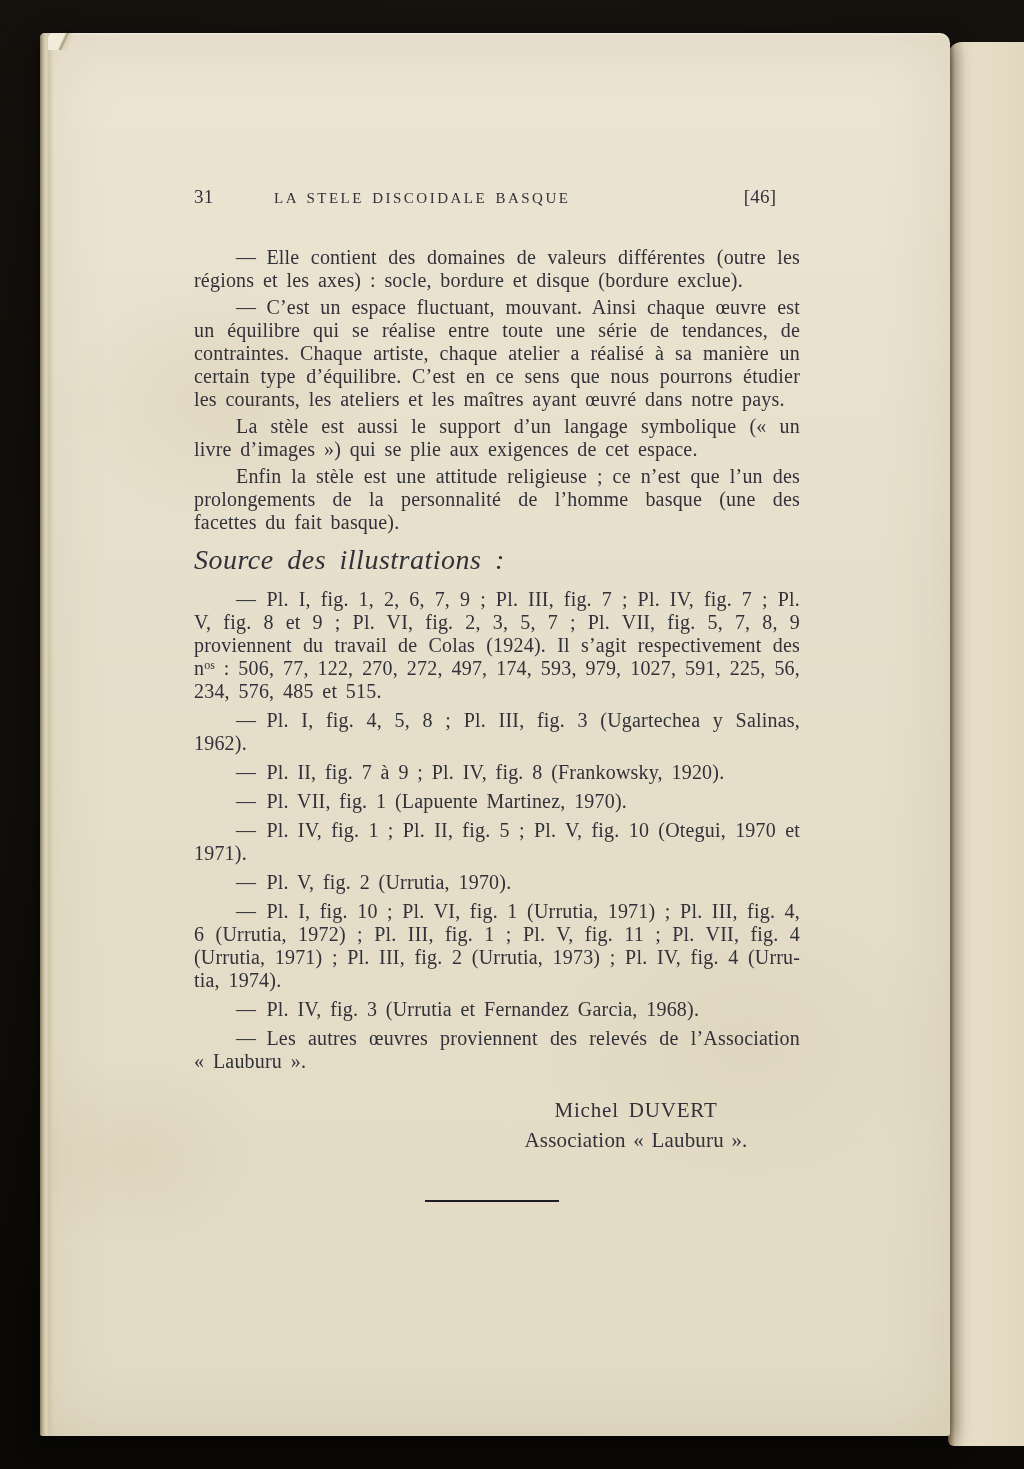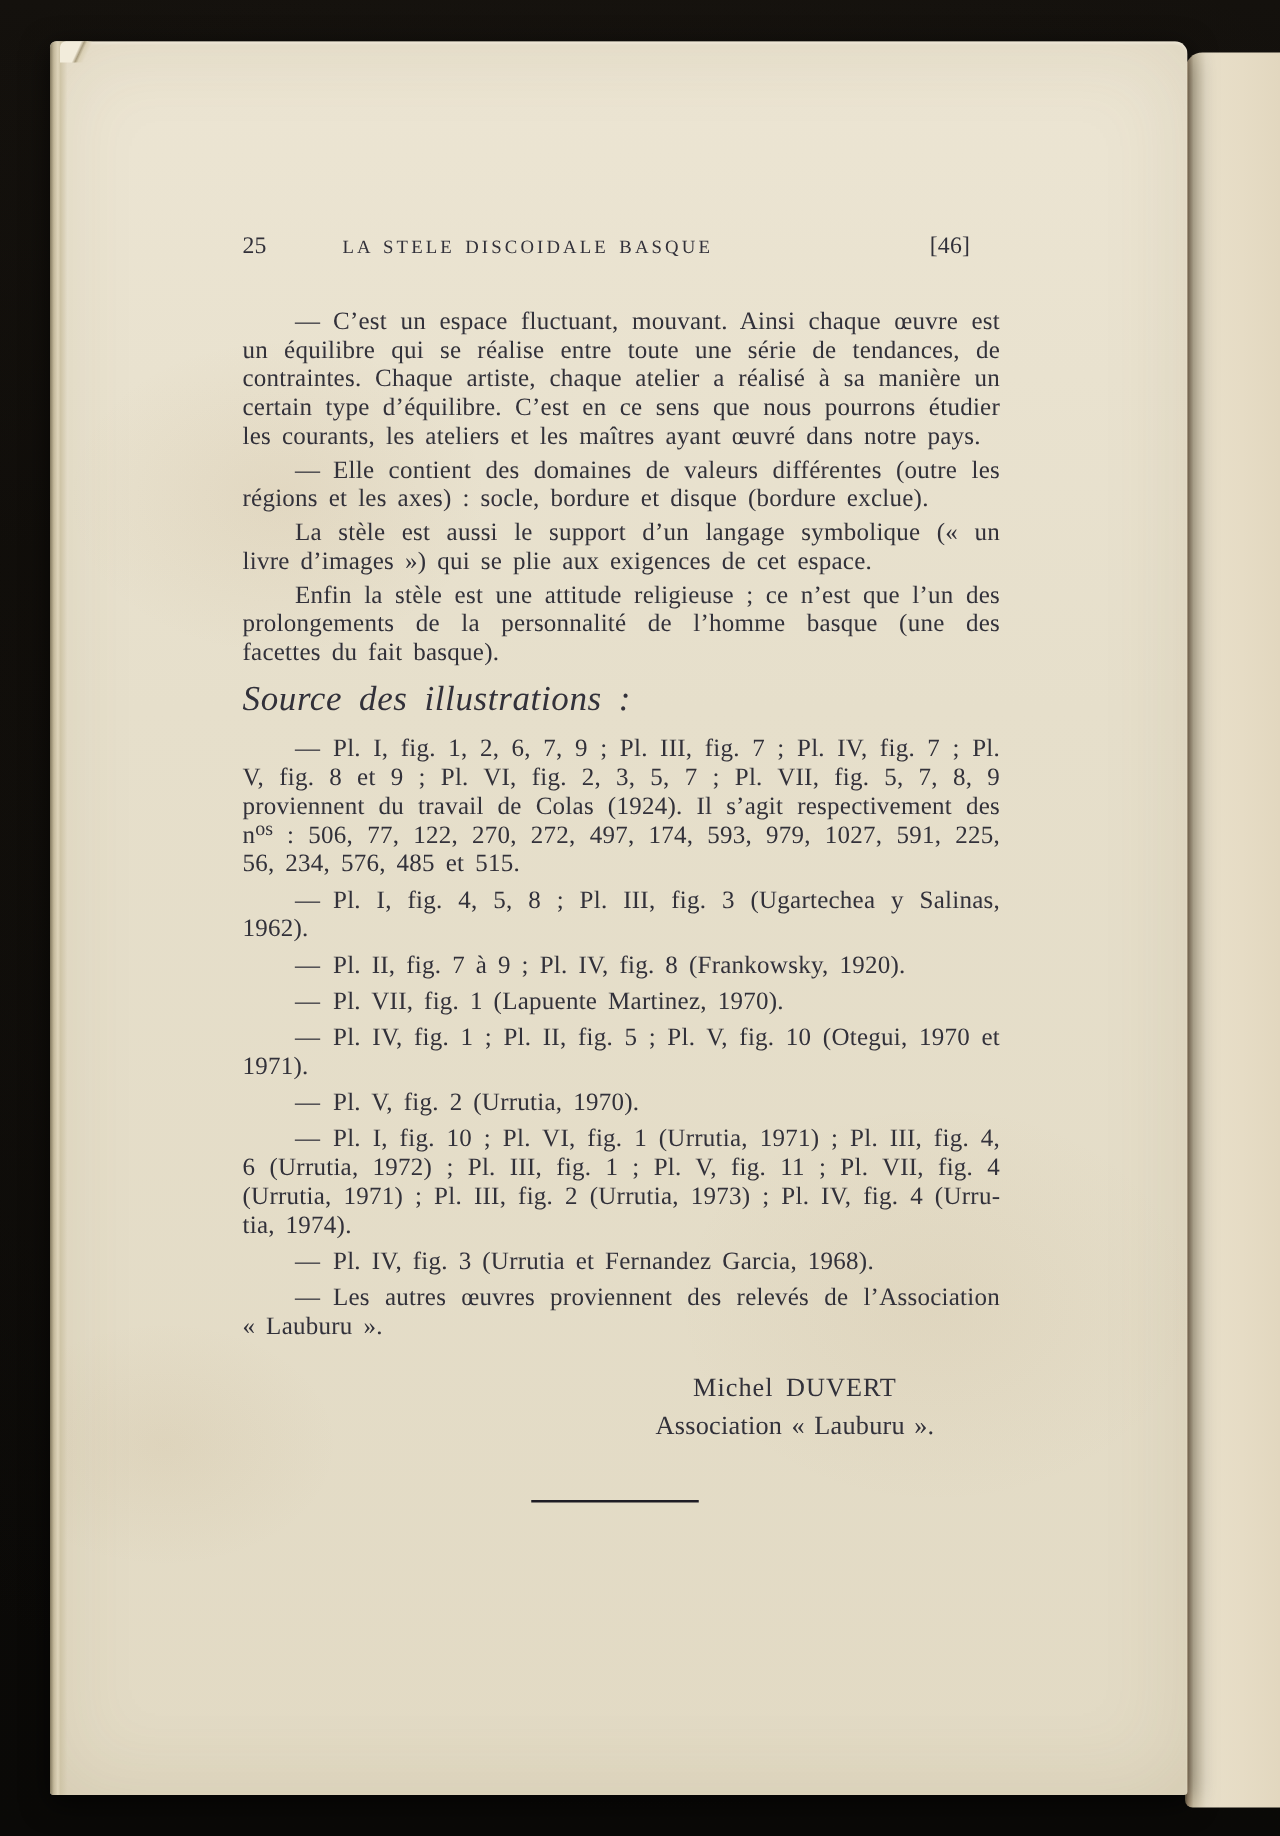--- a/index.html
+++ b/index.html
@@ -105,21 +105,21 @@
   .section-heading {
     font-style: italic;
     font-weight: normal;
     font-size: 28px;
     letter-spacing: 0.5px;
     word-spacing: 6px;
     margin: 14px 0 17px 0;
   }
   .src { margin-bottom: 6px; }
   sup.ordinal {
-    font-size: 16px;
+    font-size: 12px;
     line-height: 0;
     vertical-align: 6px;
     letter-spacing: 0;
   }
 
   .signature {
     margin: 26px 0 0 312px;
     width: 260px;
     text-align: center;
     text-indent: 0;
@@ -148,27 +148,27 @@
 
 <div class="next-page-edge"></div>
 
 <div class="book-page">
   <div class="page-left-edge"></div>
   <div class="page-corner-fold"></div>
 
   <div class="page-content">
 
     <div class="running-header">
-      <span class="folio">25</span>
+      <span class="folio">31</span>
       <span class="running-title">LA STELE DISCOIDALE BASQUE</span>
       <span class="folio right">[46]</span>
     </div>
 
+    <p class="para">— Elle contient des domaines de valeurs différentes (outre les régions et les axes)&nbsp;: socle, bordure et disque (bordure exclue).</p>
     <p class="para">— C’est un espace fluctuant, mouvant. Ainsi chaque œuvre est un équilibre qui se réalise entre toute une série de tendan­ces, de contraintes. Chaque artiste, chaque atelier a réalisé à sa manière un certain type d’équilibre. C’est en ce sens que nous pourrons étudier les courants, les ateliers et les maîtres ayant œuvré dans notre pays.</p>
-    <p class="para">— Elle contient des domaines de valeurs différentes (outre les régions et les axes)&nbsp;: socle, bordure et disque (bordure exclue).</p>
     <p class="para">La stèle est aussi le support d’un langage symbolique («&nbsp;un livre d’images&nbsp;») qui se plie aux exigences de cet espace.</p>
     <p class="para">Enfin la stèle est une attitude religieuse&nbsp;; ce n’est que l’un des prolongements de la personnalité de l’homme basque (une des facettes du fait basque).</p>
 
     <h2 class="section-heading">Source des illustrations&nbsp;:</h2>
 
     <p class="para src"><span>— Pl. I, fig. 1, 2, 6, 7, 9&nbsp;; Pl. III, fig. 7&nbsp;; Pl. IV, fig. 7&nbsp;; Pl. V, fig. 8 et 9&nbsp;; Pl. VI, fig. 2, 3, 5, 7&nbsp;; Pl. VII, fig. 5, 7, 8, 9 proviennent du travail de Colas (1924). Il s’agit respectivement des n</span><sup class="ordinal">os</sup><span>&nbsp;: 506, 77, 122, 270, 272, 497, 174, 593, 979, 1027, 591, 225, 56, 234, 576, 485 et 515.</span></p>
 
     <p class="para src">— Pl. I, fig. 4, 5, 8&nbsp;; Pl. III, fig. 3 (Ugartechea y Salinas, 1962).</p>
     <p class="para src">— Pl. II, fig. 7 à 9&nbsp;; Pl. IV, fig. 8 (Frankowsky, 1920).</p>
     <p class="para src">— Pl. VII, fig. 1 (Lapuente Martinez, 1970).</p>

